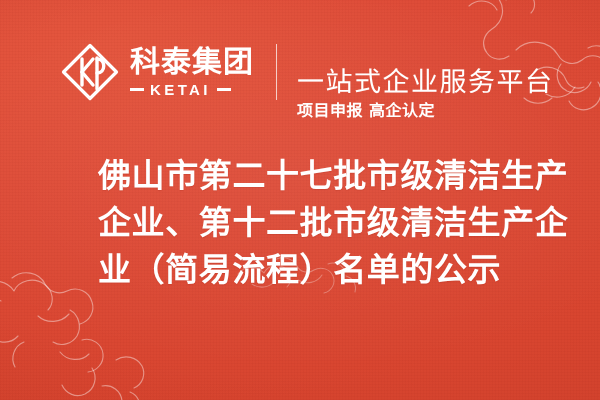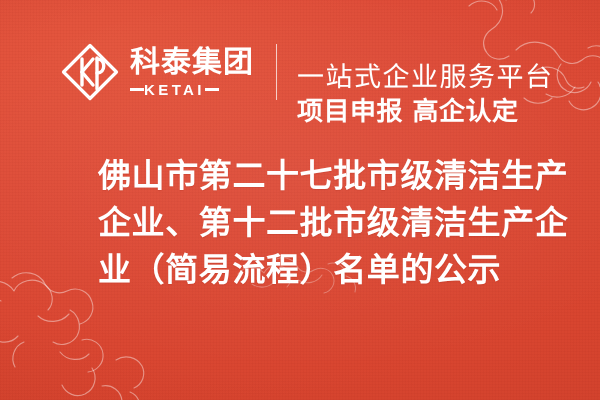--- a/index.html
+++ b/index.html
@@ -75,20 +75,21 @@
     line-height: 1;
     font-weight: 700;
     color: #ffffff;
     letter-spacing: 1px;
     font-family: "DejaVu Sans", "Liberation Sans", sans-serif;
   }
   .logo-en-row {
     margin-top: 5px;
     display: flex;
     align-items: center;
+    gap: 6px;
   }
   .logo-rule {
     display: block;
     width: 14px;
     height: 3px;
     background: #ffffff;
   }
   .logo-en {
     font-size: 15px;
     line-height: 1;
@@ -116,21 +117,21 @@
     font-size: 27px;
     line-height: 1.05;
     color: #ffffff;
     font-weight: 300;
     letter-spacing: 1.5px;
     font-family: "DejaVu Sans", "Liberation Sans", sans-serif;
     white-space: nowrap;
   }
   .slogan-sub {
     margin-top: 7px;
-    font-size: 26px;
+    font-size: 16px;
     line-height: 1.05;
     color: #ffffff;
     font-weight: 700;
     letter-spacing: .5px;
     font-family: "DejaVu Serif", "Liberation Serif", serif;
     white-space: nowrap;
   }
 
   
   .headline {

